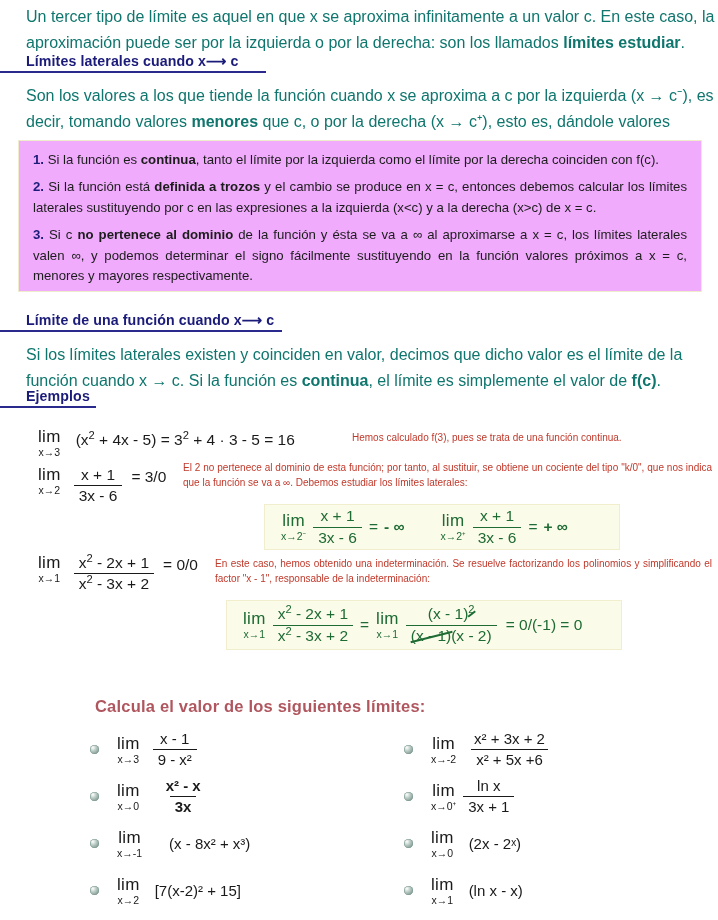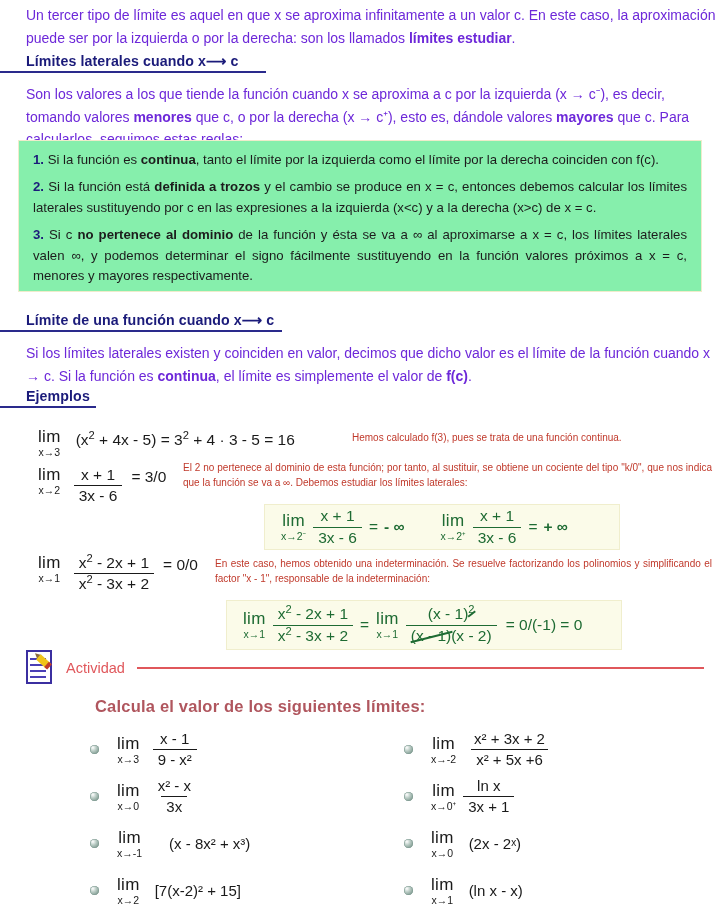--- a/index.html
+++ b/index.html
@@ -13,23 +13,23 @@
     font-family: "Liberation Sans", sans-serif;
     color: #1a1a1a;
     position: relative;
     overflow: hidden;
   }
 
   .page { position: relative; width: 718px; height: 920px; }
 
   
   .para {
-    font-size: 14px;
+    font-size: 16px;
     line-height: 1.62;
-    color: #6d28d9;
+    color: #0f766e;
     text-align: justify;
   }
   .b { font-weight: bold; }
 
   
   .heading {
     color: #1b1b7a;
     font-weight: bold;
     font-size: 14.2px;
     letter-spacing: .1px;
@@ -40,21 +40,21 @@
     position: absolute;
     left: -26px;
     bottom: 0;
     height: 2px;
     background: #2a2a8c;
   }
   .heading-inline { display: inline-block; }
 
   
   .rulebox {
-    background: #86efac;
+    background: #f0abfc;
     border: 1px solid #efeccb;
     padding: 9px 14px 14px 14px;
     box-sizing: border-box;
   }
   .rulebox p {
     margin: 0 0 7px 0;
     font-size: 13.2px;
     line-height: 1.55;
     text-align: justify;
     color: #1c1c1c;
@@ -320,36 +320,20 @@
       <span class="lm">lim</span>
       <span class="sub">x→1</span>
     </div>
     <div class="frac expr">
       <span class="num"><span>(x - 1)</span><span class="supcancel"><sup>2</sup><span class="slash"></span></span></span>
       <span class="den"><span class="cancel"><span>(x - 1)</span><span class="slash"></span></span><span>(x - 2)</span></span>
     </div>
     <span class="expr" style="margin-left:9px;">= 0/(-1) = 0</span>
   </div>
 
-  <div class="act-row" style="position:absolute; left:24px; top:648px; width:680px;">
-    <div class="note-icon">
-      <div class="sheet"></div>
-      <div class="ln" style="top:10px;"></div>
-      <div class="ln" style="top:16px;"></div>
-      <div class="ln" style="top:22px;"></div>
-      <div class="ln" style="top:28px;"></div>
-      <div class="pencil">
-        <div class="ptip"></div>
-        <div class="pbody"></div>
-        <div class="pband"></div>
-      </div>
-    </div>
-    <div class="act-label">Actividad</div>
-    <div class="act-rule"></div>
-  </div>
 
   <div class="act-title" style="position:absolute; left:95px; top:697px;">Calcula el valor de los siguientes límites:</div>
 
   <div class="ex-list" style="position:absolute; left:90px; top:726px; width:628px;">
 
     <div class="ex-col">
 
       <div class="ex-item">
         <span class="bullet"></span>
         <span class="limop ex-math">
@@ -361,21 +345,21 @@
           <span class="den">9 - x²</span>
         </span>
       </div>
 
       <div class="ex-item">
         <span class="bullet"></span>
         <span class="limop ex-math">
           <span class="lm">lim</span>
           <span class="sub">x→0</span>
         </span>
-        <span class="frac ex-math" style="margin-left:6px;">
+        <span class="frac ex-math" style="margin-left:14px;font-weight:bold;">
           <span class="num">x² - x</span>
           <span class="den">3x</span>
         </span>
       </div>
 
       <div class="ex-item">
         <span class="bullet"></span>
         <span class="limop ex-math">
           <span class="lm">lim</span>
           <span class="sub">x→-1</span>

